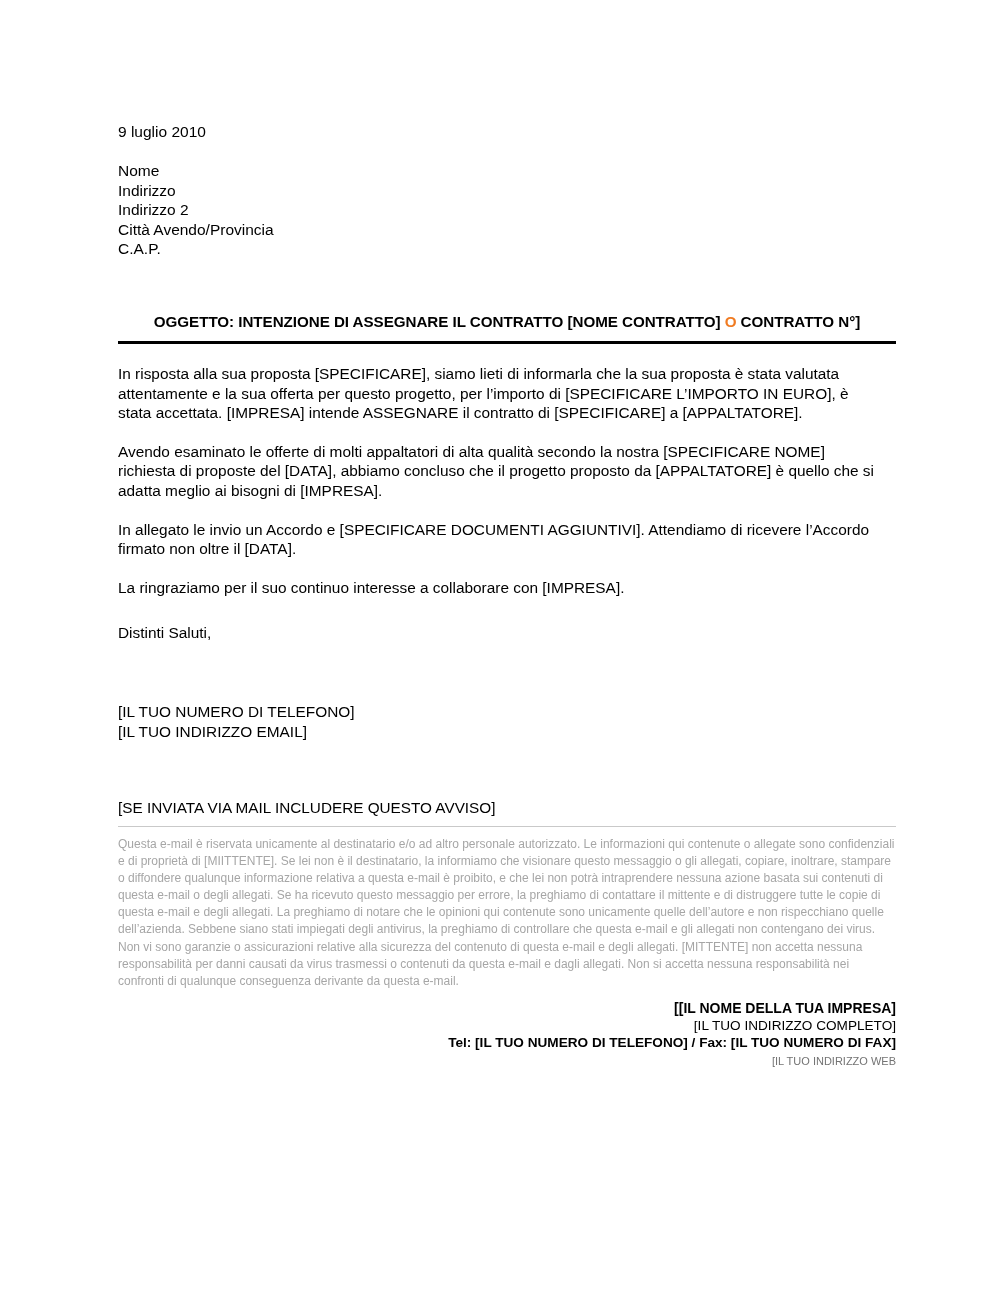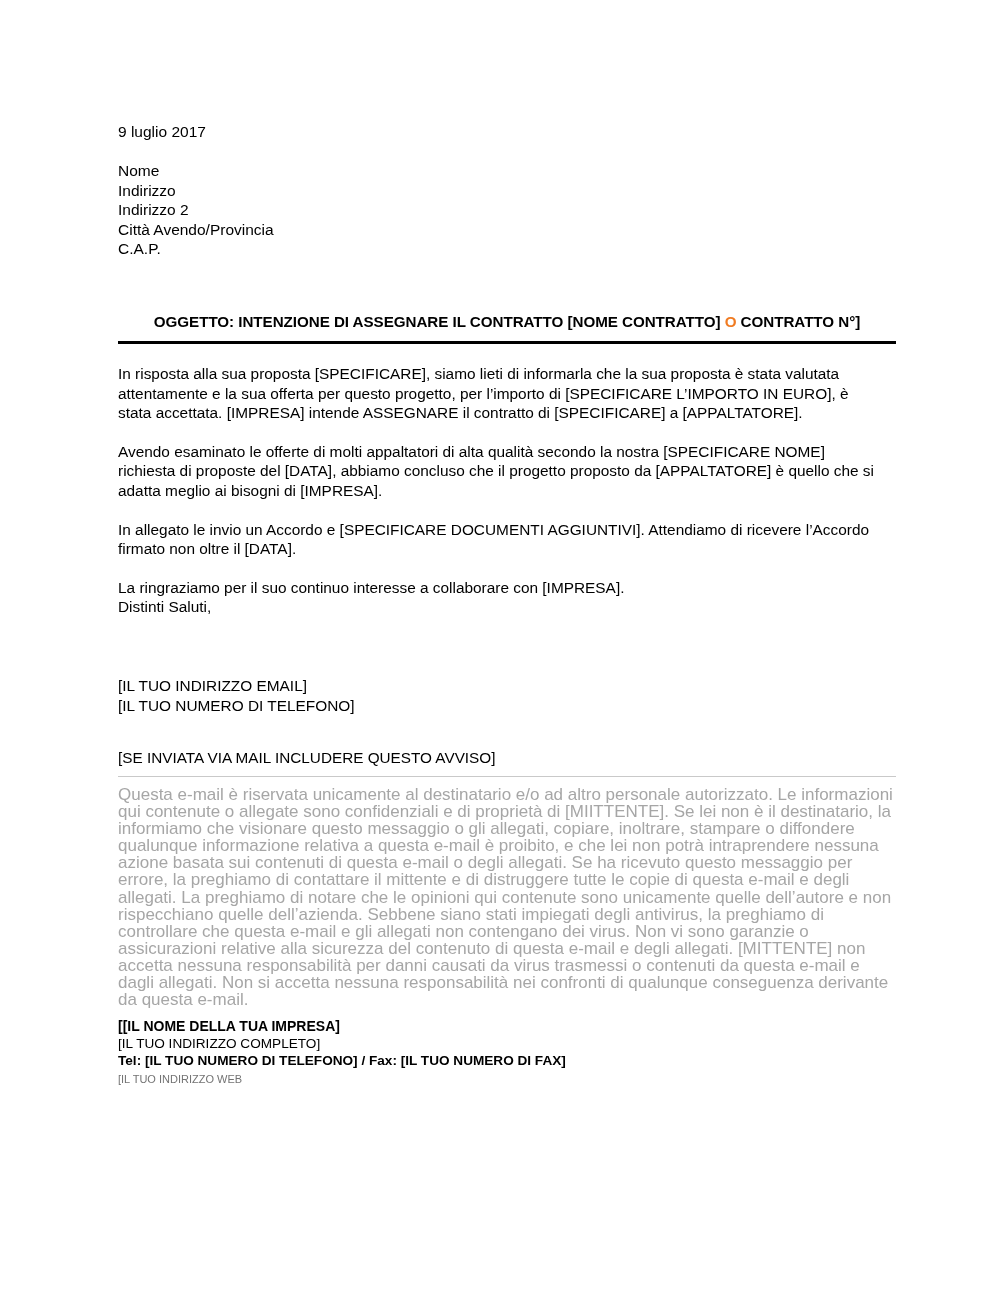--- a/index.html
+++ b/index.html
@@ -60,55 +60,55 @@
   
   .body-wrap { margin-top: 20px; }
   .para {
     font-size: 15.4px;
     line-height: 19.6px;
     margin: 0 0 19px 0;
     width: 760px;
   }
   .para:last-child { margin-bottom: 0; }
 
-  .closing { font-size: 15.4px; line-height: 19.6px; }
+  .closing { margin-top: 26px; font-size: 15.4px; line-height: 19.6px; }
 
   .signature {
     margin-top: 59px;
     font-size: 15.4px;
     line-height: 20.5px;
   }
   .signature div { white-space: pre; }
 
   
-  .notice-wrap { margin-top: 31px; }
+  .notice-wrap { margin-top: 55px; }
   .notice-heading {
     font-size: 15.3px;
     line-height: 19px;
     margin: 0;
   }
   .rule-thin {
     border: 0;
     border-top: 1px solid #C9C9C9;
     margin: 9px 0 0 0;
     width: 778px;
   }
   .disclaimer {
     margin: 9px 0 0 0;
-    font-size: 17px;
+    font-size: 12px;
     line-height: 17.1px;
     color: #A6A6A6;
     width: 778px;
     text-align: left;
   }
 
   
   .footer {
     margin-top: 10px;
-    text-align: left;
+    text-align: right;
     width: 778px;
   }
   .footer-company {
     font-size: 14px;
     font-weight: bold;
     line-height: 17px;
   }
   .footer-address {
     font-size: 13.6px;
     line-height: 17px;
@@ -125,21 +125,21 @@
     cursor: pointer;
     display: inline-block;
   }
 </style>
 </head>
 <body>
 
 <div class="page">
   <div class="content">
 
-    <p class="date-line">9 luglio 2017</p>
+    <p class="date-line">9 luglio 2010</p>
 
     <div class="address-block">
       <div>Nome</div>
       <div>Indirizzo</div>
       <div>Indirizzo 2</div>
       <div>Città Avendo/Provincia</div>
       <div>C.A.P.</div>
     </div>
 
     <div class="subject-wrap">
@@ -150,22 +150,22 @@
     <div class="body-wrap">
       <p class="para">In risposta alla sua proposta [SPECIFICARE], siamo lieti di informarla che la sua proposta è stata valutata attentamente e la sua offerta per questo progetto, per l’importo di [SPECIFICARE L’IMPORTO IN EURO], è stata accettata. [IMPRESA] intende ASSEGNARE il contratto di [SPECIFICARE] a [APPALTATORE].</p>
       <p class="para">Avendo esaminato le offerte di molti appaltatori di alta qualità secondo la nostra [SPECIFICARE NOME] richiesta di proposte del [DATA], abbiamo concluso che il progetto proposto da [APPALTATORE] è quello che si adatta meglio ai bisogni di [IMPRESA].</p>
       <p class="para">In allegato le invio un Accordo e [SPECIFICARE DOCUMENTI AGGIUNTIVI]. Attendiamo di ricevere l’Accordo firmato non oltre il [DATA].</p>
       <p class="para">La ringraziamo per il suo continuo interesse a collaborare con [IMPRESA].</p>
     </div>
 
     <div class="closing">Distinti Saluti,</div>
 
     <div class="signature">
+      <div>[IL TUO NUMERO DI TELEFONO]</div>
       <div>[IL TUO INDIRIZZO EMAIL]</div>
-      <div>[IL TUO NUMERO DI TELEFONO]</div>
     </div>
 
     <div class="notice-wrap">
       <p class="notice-heading">[SE INVIATA VIA MAIL INCLUDERE QUESTO AVVISO]</p>
       <hr class="rule-thin">
       <p class="disclaimer">Questa e-mail è riservata unicamente al destinatario e/o ad altro personale autorizzato. Le informazioni qui contenute o allegate sono confidenziali e di proprietà di [MIITTENTE]. Se lei non è il destinatario, la informiamo che visionare questo messaggio o gli allegati, copiare, inoltrare, stampare o diffondere qualunque informazione relativa  a questa e-mail è proibito, e che lei non potrà intraprendere nessuna azione basata sui contenuti di questa e-mail o degli allegati. Se ha ricevuto questo messaggio per errore, la preghiamo di contattare il mittente e di distruggere tutte le copie di questa e-mail e degli allegati. La preghiamo di notare che le opinioni qui contenute sono unicamente quelle dell’autore e non rispecchiano quelle dell’azienda. Sebbene siano stati impiegati degli antivirus, la preghiamo di controllare che questa e-mail e gli allegati non contengano dei virus. Non vi sono garanzie o assicurazioni relative alla sicurezza del contenuto di questa e-mail e degli allegati.  [MITTENTE] non accetta nessuna responsabilità per danni causati da virus trasmessi o contenuti da questa e-mail e dagli allegati. Non si accetta nessuna responsabilità nei confronti di qualunque conseguenza derivante da questa e-mail.</p>
     </div>
 
     <div class="footer">
       <div class="footer-company">[[IL NOME DELLA TUA IMPRESA]</div>

